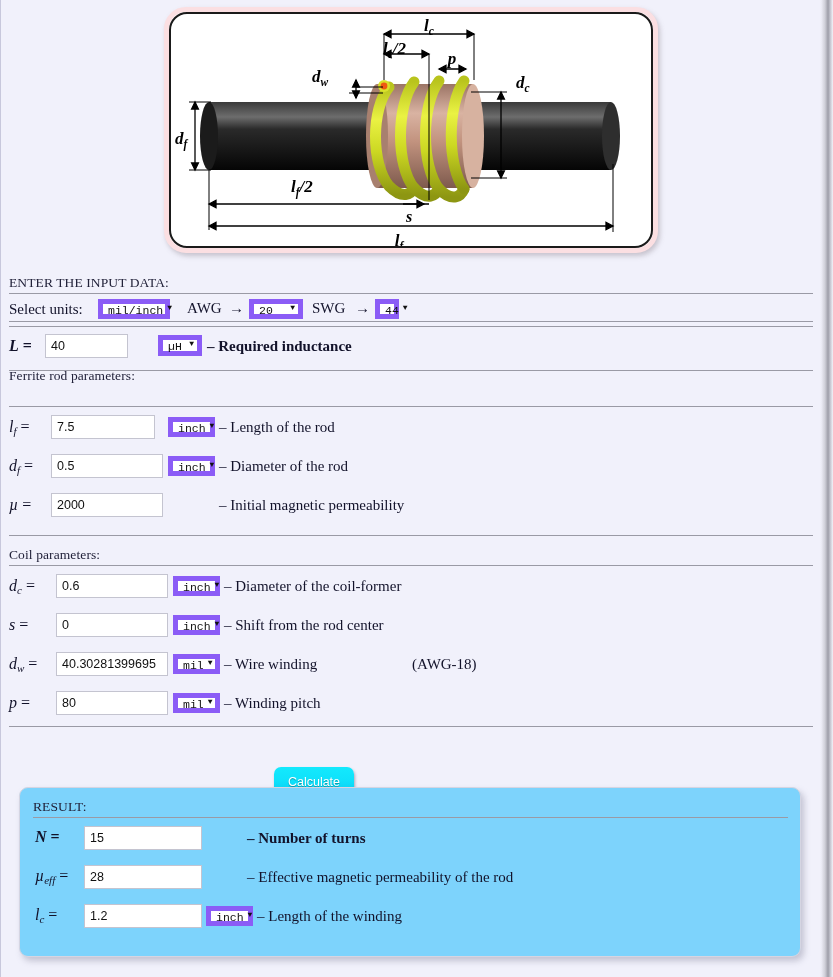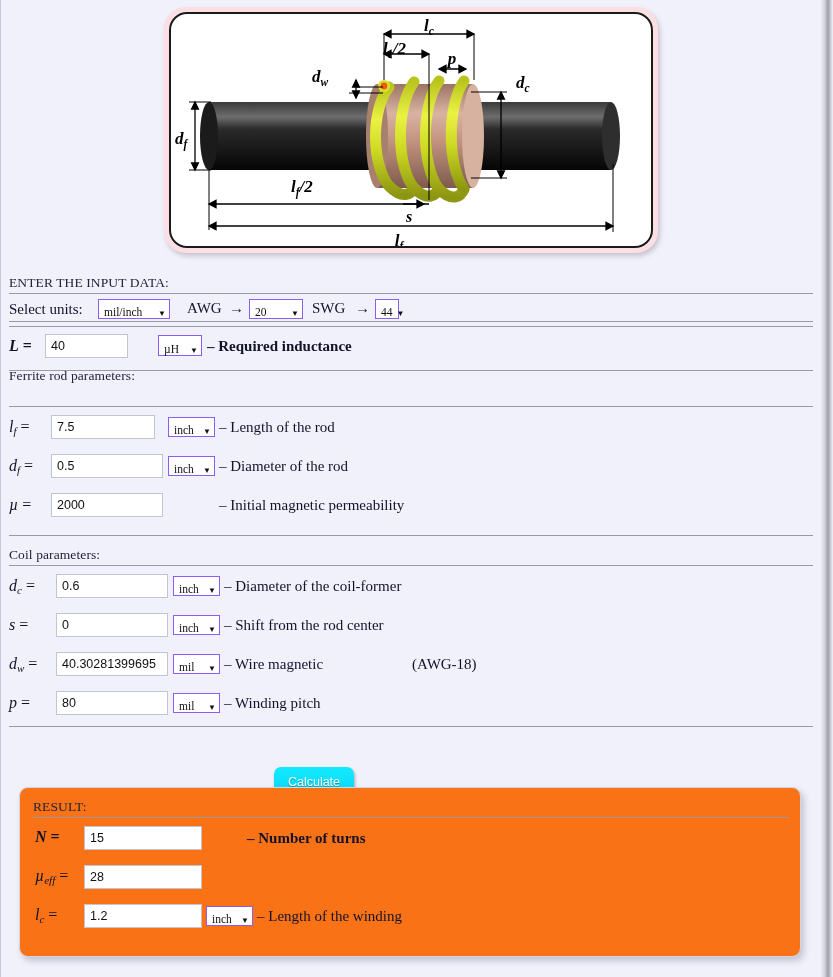--- a/index.html
+++ b/index.html
@@ -97,26 +97,26 @@
     font-family: "Liberation Sans", sans-serif;
     font-size: 12.5px;
     color: #101010;
     padding: 0 5px;
     line-height: 1;
   }
   .selbox {
     position: absolute;
     box-sizing: border-box;
     background: #ffffff;
-    border: 1px solid #8b5cf6;
-    font-family: Liberation Serif, serif;
+    border: 5px solid #8b5cf6;
+    font-family: Liberation Mono, monospace;
     font-size: 11.5px;
     color: #101010;
     display: flex;
-    align-items: flex-end;
+    align-items: flex-start;
     padding: 0 3px 0 5px;
     cursor: default;
     white-space: nowrap;
   }
   .selbox .sv { flex: 0 0 auto; }
   .selbox .arr {
     margin-left: auto;
     font-size: 8px;
     line-height: 1;
     color: #111;
@@ -155,21 +155,21 @@
     margin-top: 30px;
   }
 
   
   #result-panel {
     position: absolute;
     left: 18px;
     top: 787px;
     width: 782px;
     height: 170px;
-    background: #f97316;
+    background: #7dd3fc;
     border: 1px solid #d5d5e2;
     border-radius: 9px;
     box-sizing: border-box;
     box-shadow: 3px 4px 6px rgba(130,130,155,0.42);
   }
 </style>
 </head>
 <body>
 
 <div id="page">
@@ -369,21 +369,21 @@
   <div class="desc" style="left:223px; top:617px;">– Shift from the rod center</div>
 
   <div class="sym" style="left:8px; top:655px;">
     <i>d</i><sub>w</sub> <span>=</span>
   </div>
   <input class="txtbox" style="left: 55px; top: 652px; width: 112px; height: 24px;" value="40.30281399695">
   <div class="selbox" style="left:172px; top:654px; width:47px; height:20px;">
     <span class="sv">mil</span>
     <span class="arr">▼</span>
   </div>
-  <div class="desc" style="left:223px; top:656px;">– Wire magnetic</div>
+  <div class="desc" style="left:223px; top:656px;">– Wire winding</div>
   <div class="note" style="left:411px; top:656px;">(AWG-18)</div>
 
   <div class="sym" style="left:8px; top:694px;">
     <i>p</i> <span>=</span>
   </div>
   <input class="txtbox" style="left: 55px; top: 691px; width: 112px; height: 24px;" value="80">
   <div class="selbox" style="left:172px; top:693px; width:47px; height:20px;">
     <span class="sv">mil</span>
     <span class="arr">▼</span>
   </div>
@@ -400,20 +400,21 @@
     <div class="sym" style="left:15px; top:40px; font-weight:bold;">
       <i>N</i> <span>=</span>
     </div>
     <input class="txtbox" style="left: 64px; top: 38px; width: 118px; height: 24px;" value="15">
     <div class="desc b" style="left:227px; top:42px;">– Number of turns</div>
 
     <div class="sym" style="left:15px; top:79px;">
       <i>µ</i><sub>eff</sub> <span>=</span>
     </div>
     <input class="txtbox" style="left: 64px; top: 77px; width: 118px; height: 24px;" value="28">
+    <div class="desc" style="left:227px; top:81px;">– Effective magnetic permeability of the rod</div>
 
     <div class="sym" style="left:15px; top:118px;">
       <i>l</i><sub>c</sub> <span>=</span>
     </div>
     <input class="txtbox" style="left: 64px; top: 116px; width: 118px; height: 24px;" value="1.2">
     <div class="selbox" style="left:186px; top:118px; width:47px; height:20px;">
       <span class="sv">inch</span>
       <span class="arr">▼</span>
     </div>
     <div class="desc" style="left:237px; top:120px;">– Length of the winding</div>

